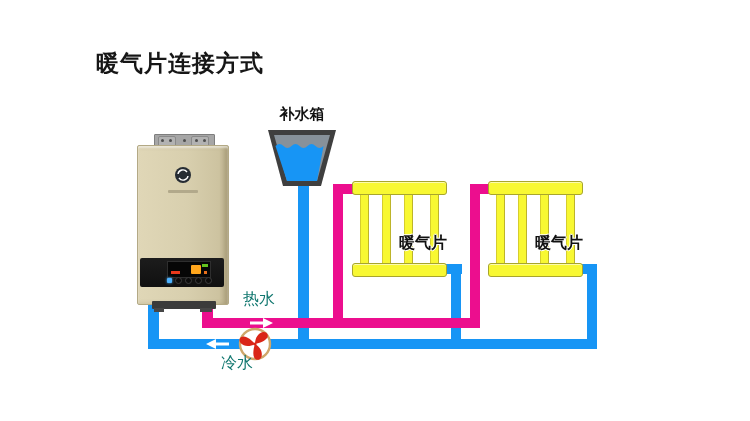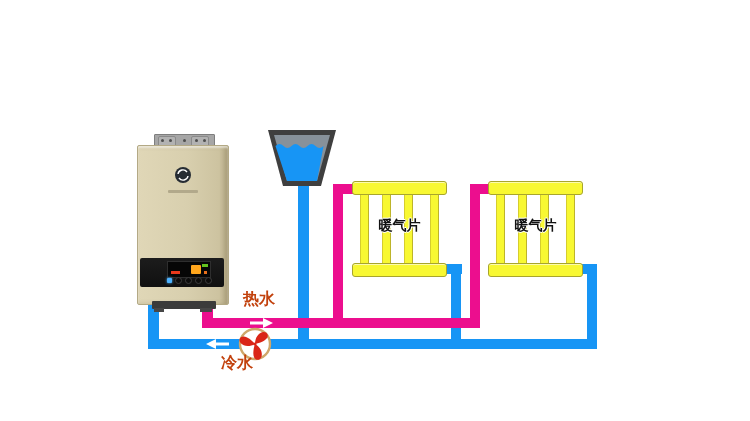--- a/index.html
+++ b/index.html
@@ -56,38 +56,39 @@
   
   .radiator{position:absolute;top:181px;width:95px;height:96px;z-index:3;}
   .rad1{left:352px;} .rad2{left:488px;}
   .rad-bar{position:absolute;left:0;width:95px;height:14px;background:var(--radiator-yellow,#f8f832);
       border:1px solid var(--radiator-border,#a8a52c);border-radius:3px;box-sizing:border-box;
       box-shadow:inset 0 1px 0 rgba(255,255,255,.6);z-index:2;}
   .rad-bar.top{top:0;} .rad-bar.bottom{top:82px;}
   .rad-tube{position:absolute;top:12px;width:9px;height:72px;background:var(--radiator-yellow,#f8f832);
       border-left:1px solid #d6cd2e;border-right:1px solid #bdb42a;box-sizing:border-box;z-index:1;}
   .tube1{left:8px;} .tube2{left:30px;} .tube3{left:52px;} .tube4{left:78px;}
-  .rad-label{position:absolute;left:0;top:36px;width:100%;text-align:center;font-size:14px;
+  .rad-label{position:absolute;left:0;top:52px;width:100%;text-align:right;font-size:16px;
       font-weight:700;color:#111;z-index:3;
       text-shadow:1px 0 0 #fff,-1px 0 0 #fff,0 1px 0 #fff,0 -1px 0 #fff;}
 
   
   .pump{position:absolute;left:238px;top:327px;z-index:4;}
   .arrow{position:absolute;z-index:5;}
   .arrow-hot{left:248px;top:317px;}
   .arrow-cold{left:205px;top:338px;}
-  .flow-label{position:absolute;font-size:16px;font-weight:700;color:#c2410c;z-index:5;}
+  .flow-label{position:absolute;font-size:16px;font-weight:400;color:#0f766e;z-index:5;}
   .hot-label{left:243px;top:289px;}
   .cold-label{left:221px;top:353px;}
 </style>
 </head>
 <body>
 
 <div class="canvas">
 
+  <div class="title">暖气片连接方式</div>
 
   <div class="boiler-bracket">
     <div class="tab t1"></div>
     <div class="tab t2"></div>
     <div class="hole h1"></div>
     <div class="hole h2"></div>
     <div class="hole h3"></div>
     <div class="hole h4"></div>
     <div class="hole h5"></div>
   </div>
@@ -129,20 +130,21 @@
   <div class="pipe cold" style="left:578px;top:264px;width:19px;height:10px;"></div>
   <div class="pipe cold" style="left:587px;top:264px;width:10px;height:85px;"></div>
 
   <div class="pipe hot" style="left:202px;top:305px;width:11px;height:23px;"></div>
   <div class="pipe hot" style="left:202px;top:318px;width:278px;height:10px;"></div>
   <div class="pipe hot" style="left:333px;top:184px;width:10px;height:144px;"></div>
   <div class="pipe hot" style="left:333px;top:184px;width:21px;height:10px;"></div>
   <div class="pipe hot" style="left:470px;top:184px;width:10px;height:144px;"></div>
   <div class="pipe hot" style="left:470px;top:184px;width:20px;height:10px;"></div>
 
+  <div class="tank-label">补水箱</div>
   <svg class="tank-svg" width="84" height="64" viewBox="0 0 84 64">
     <polygon points="8,6 76,6 61,62 23,62" fill="var(--tank-border,#3f3f3f)"></polygon>
     <polygon points="14,11 70,11 57,57 27,57" fill="var(--tank-gray,#87919a)"></polygon>
     <path d="M15.5 22 q4 -4 8 0 t8 0 t8 0 t8 0 t8 0 t8 0 L57 57 L27 57 Z" fill="var(--cold-pipe,#1795f5)"></path>
   </svg>
 
   <div class="radiator rad1">
     <div class="rad-tube tube1"></div>
     <div class="rad-tube tube2"></div>
     <div class="rad-tube tube3"></div>

